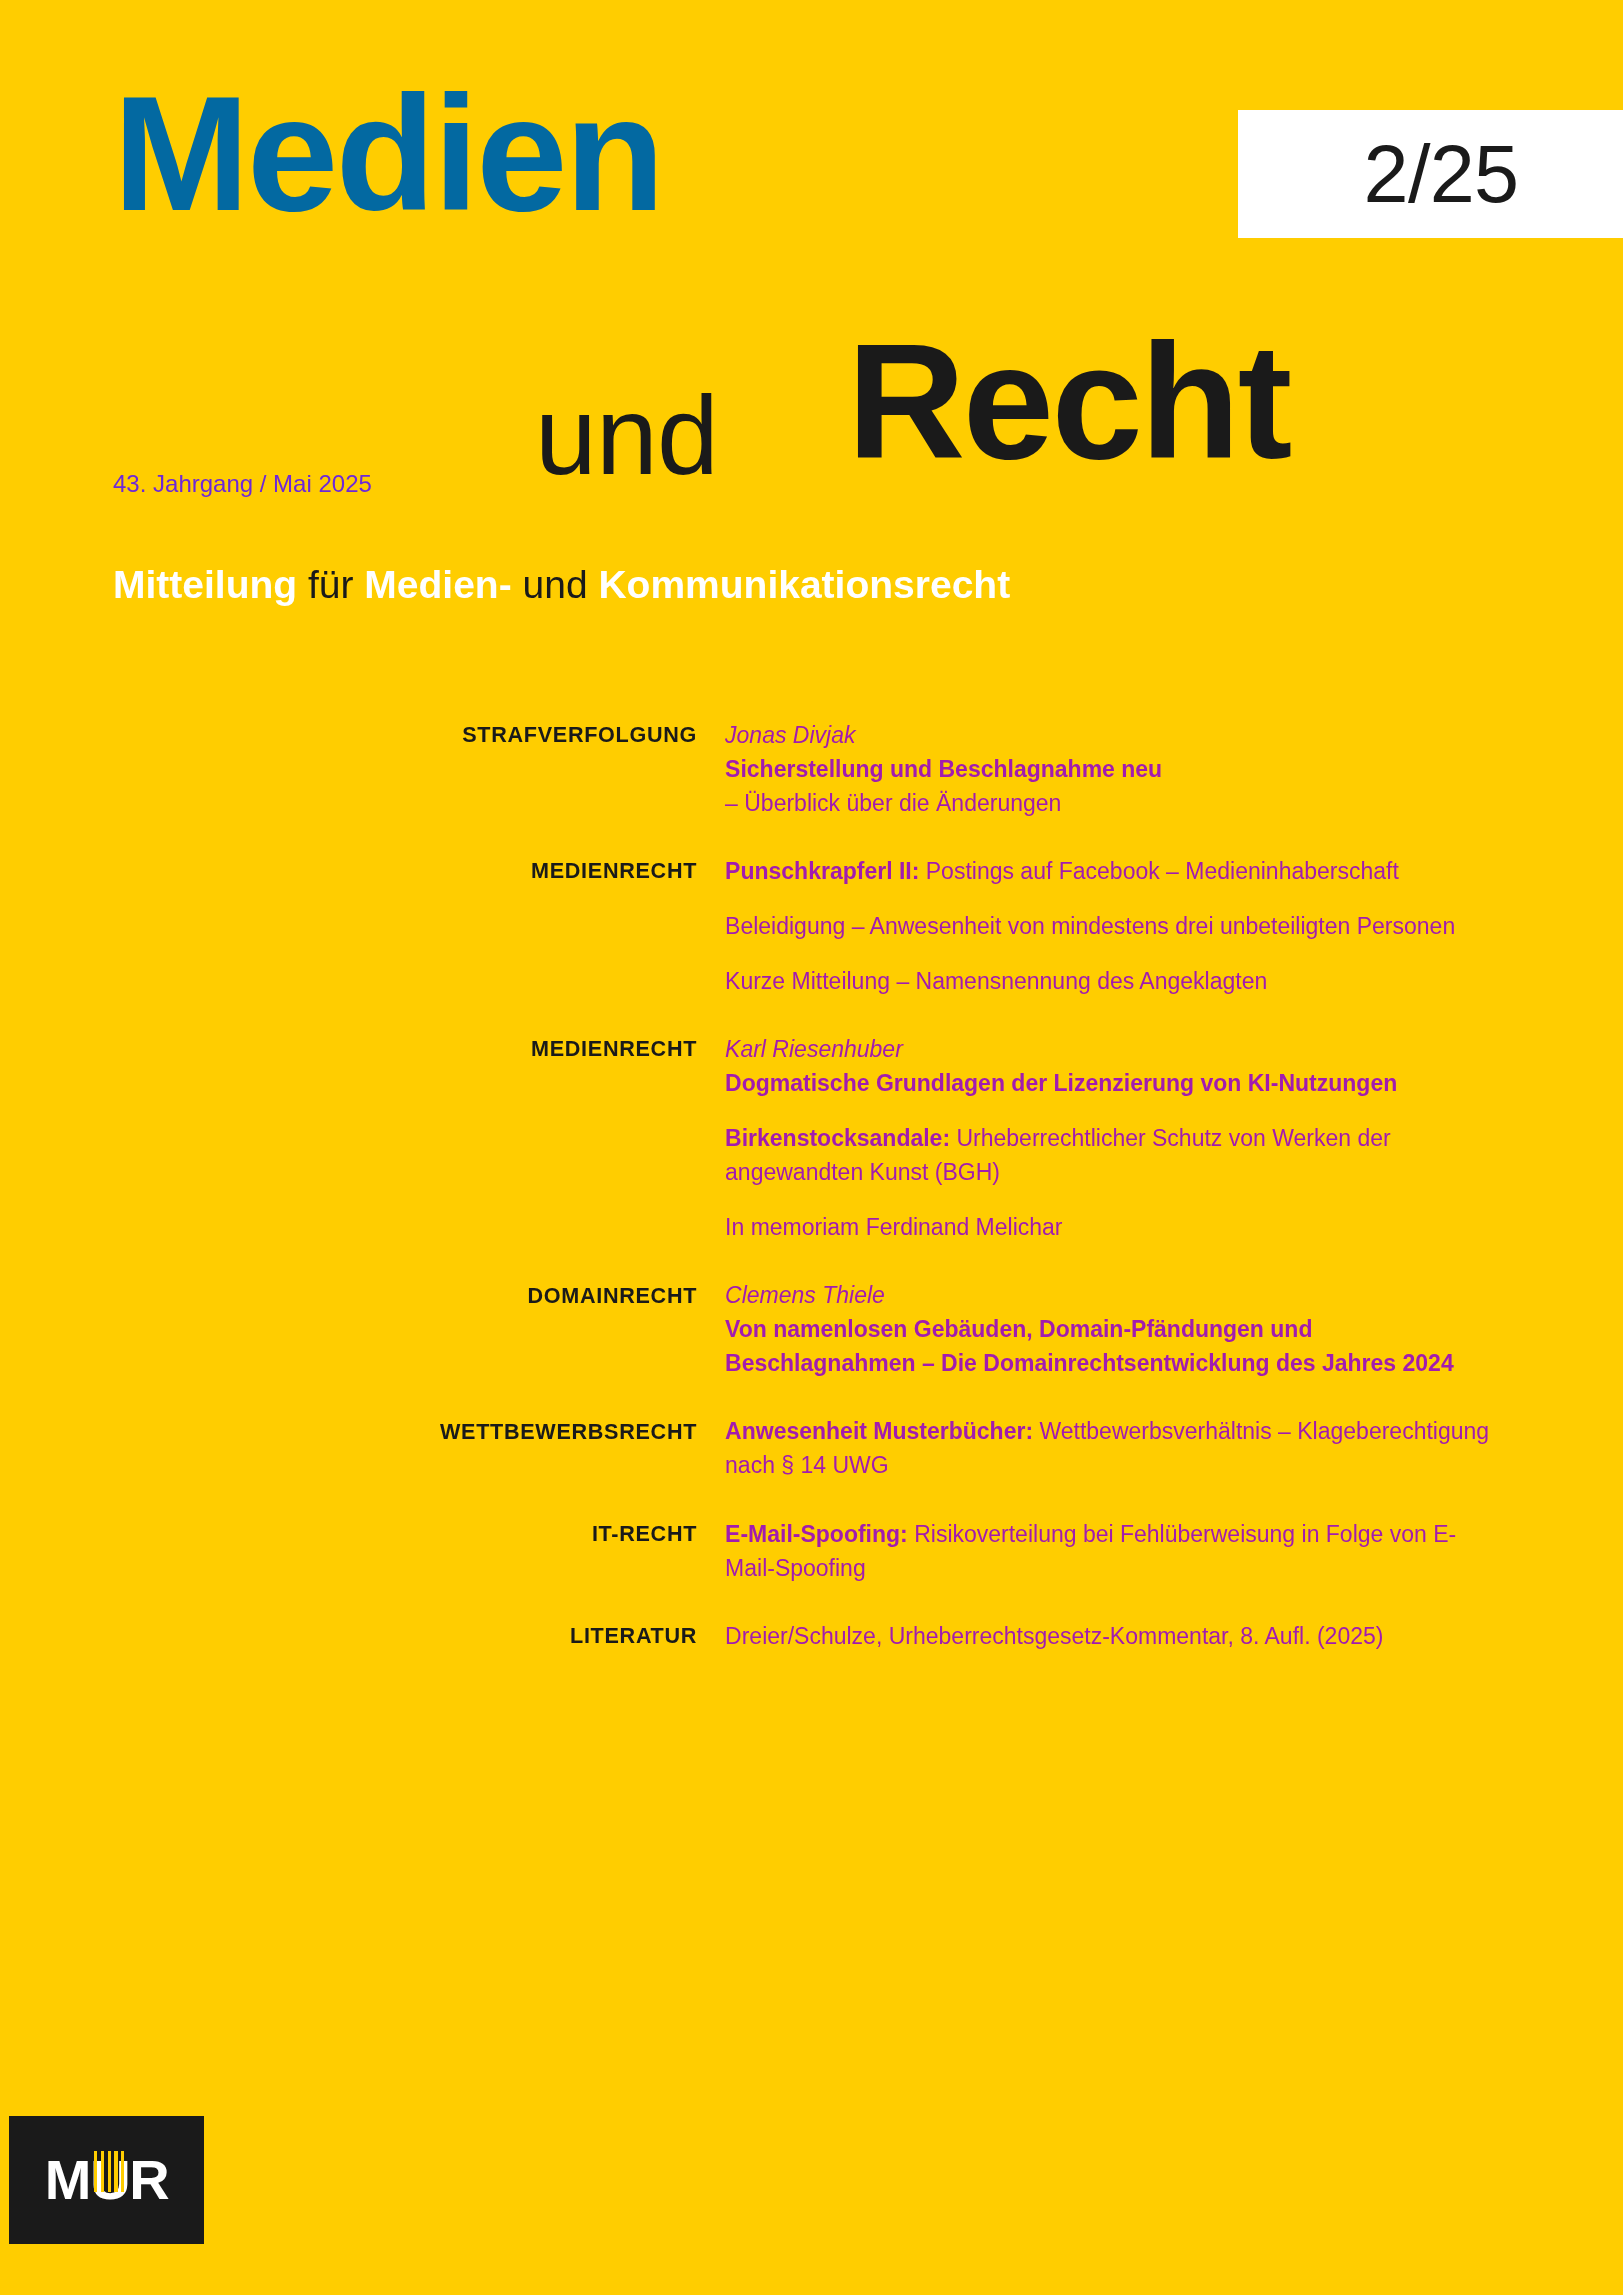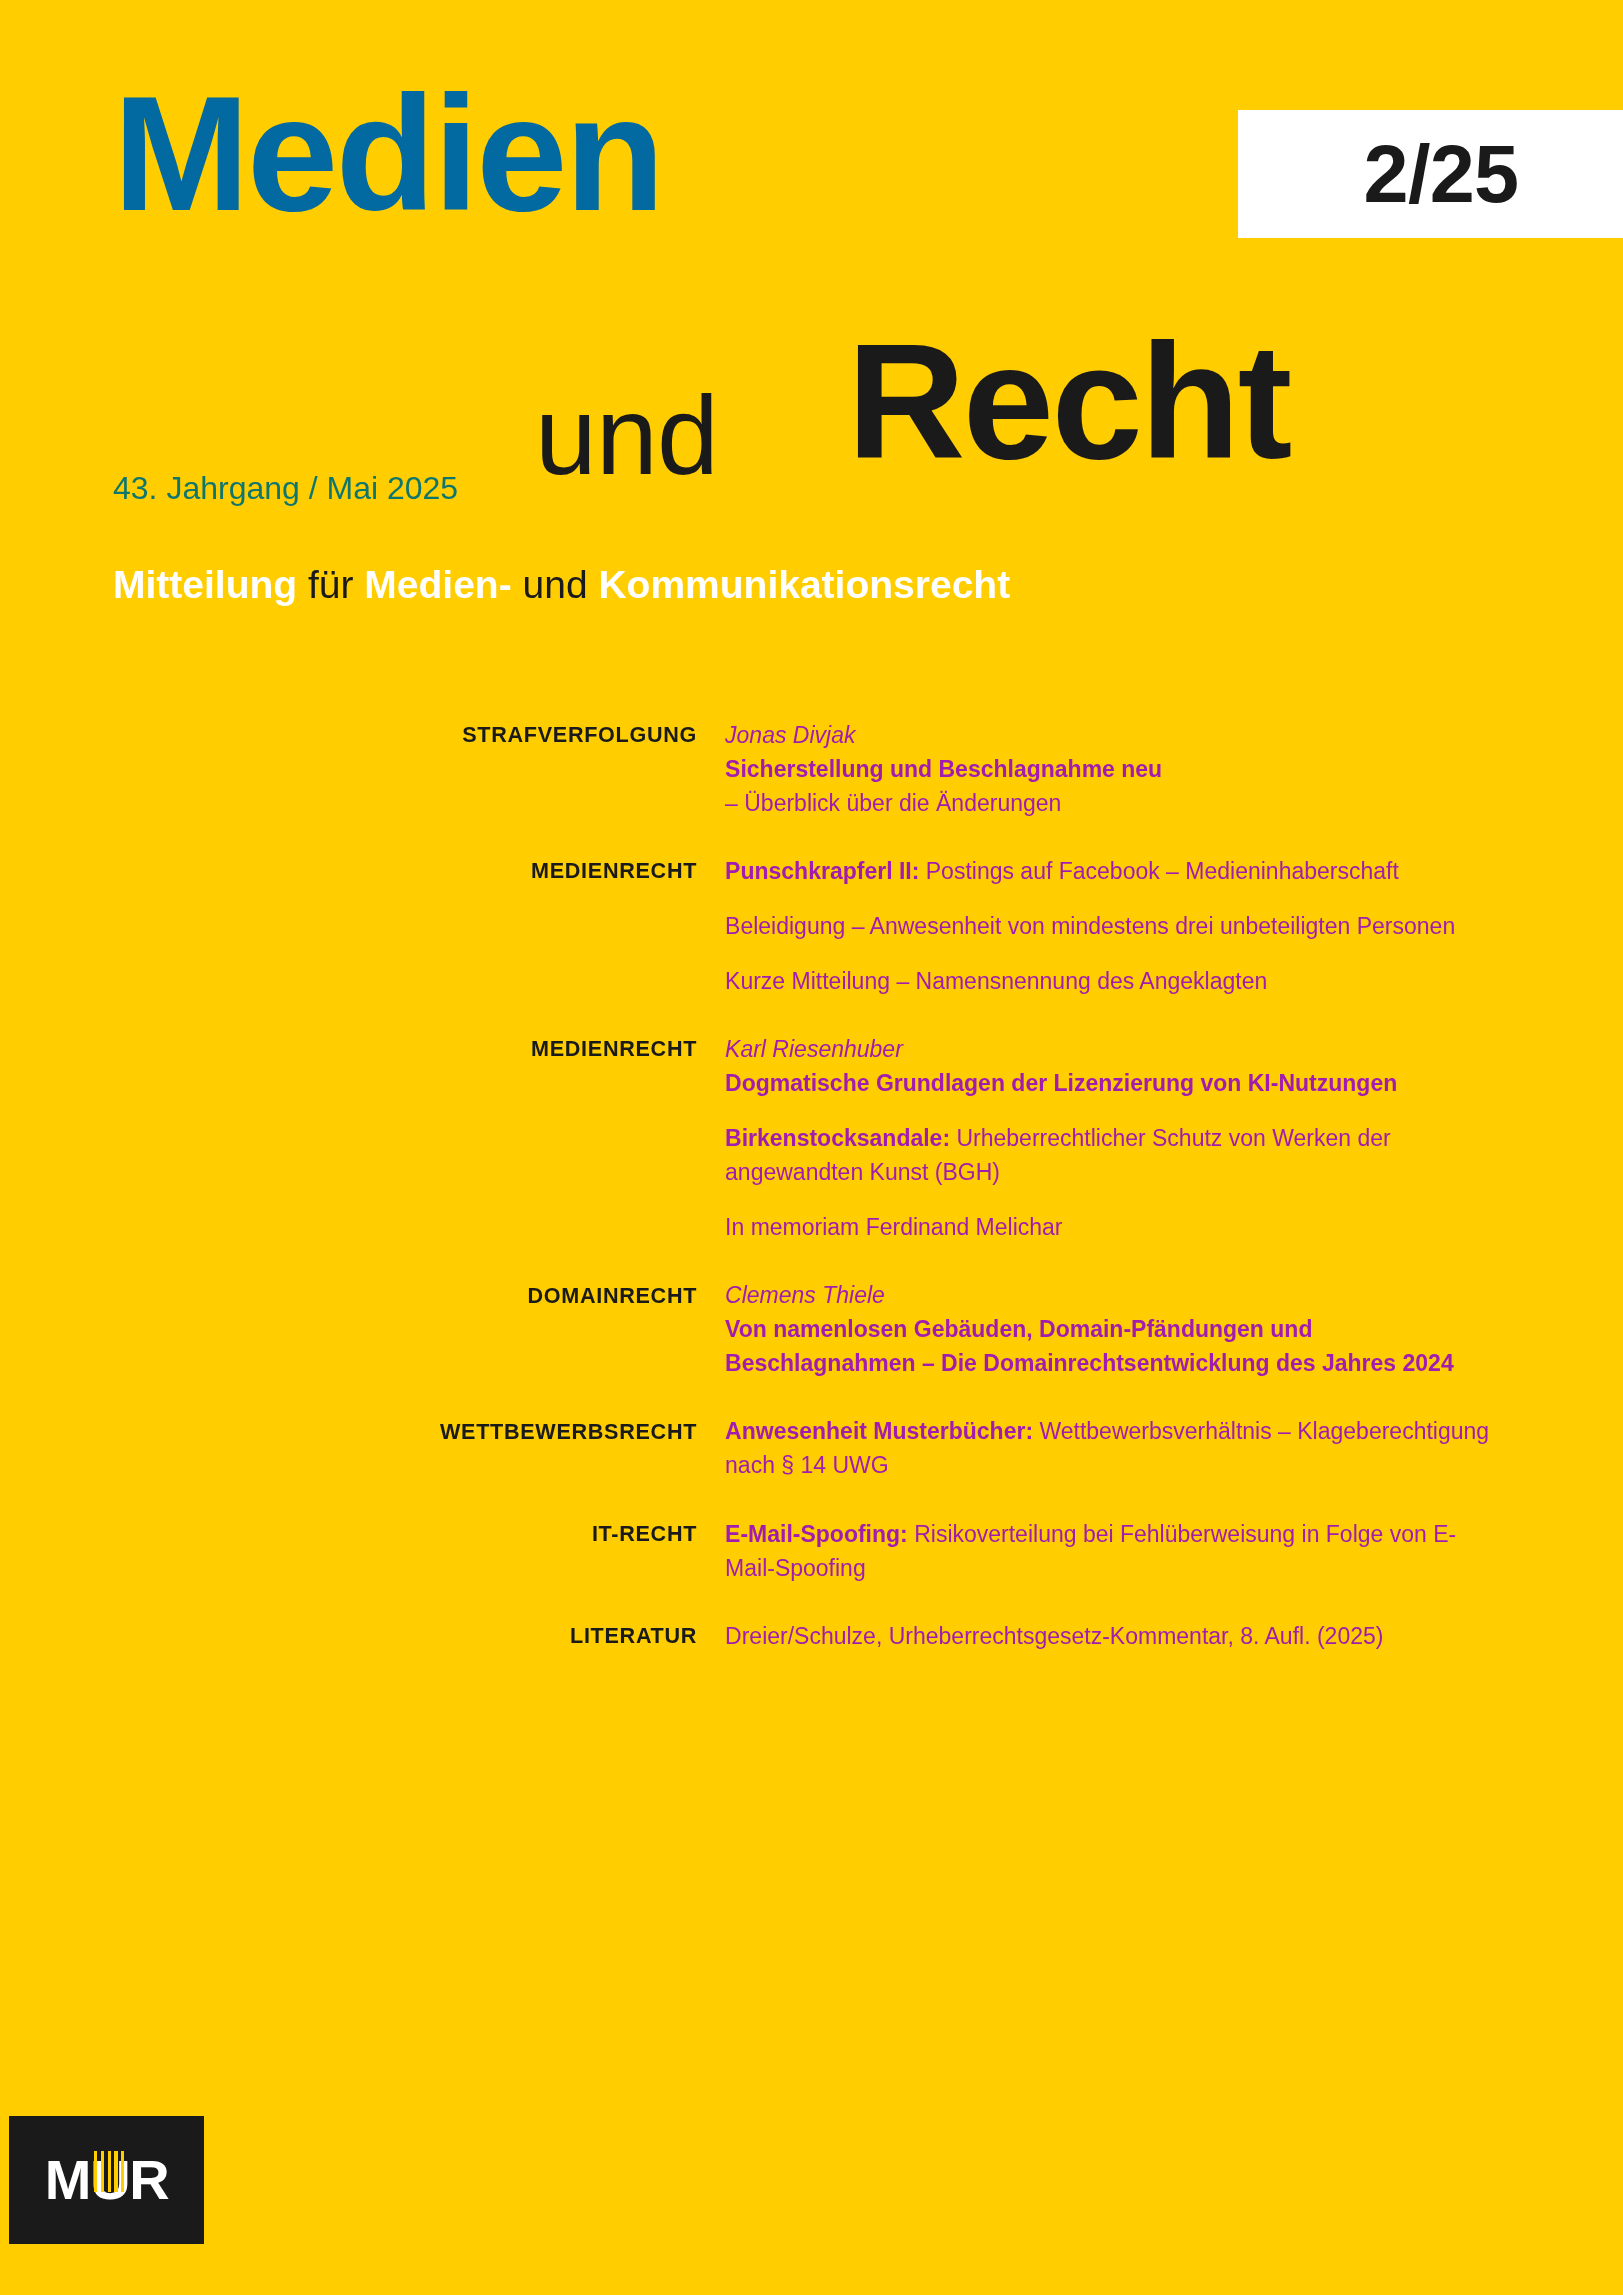--- a/index.html
+++ b/index.html
@@ -25,21 +25,21 @@
     left: 1238px;
     width: 406px;
     height: 128px;
     background: #ffffff;
     display: flex;
     align-items: center;
     justify-content: center;
   }
   .issue-badge span {
     font-size: 81px;
-    font-weight: bold;
+    font-weight: normal;
     color: #1a1a1a;
     letter-spacing: -0.7px;
     line-height: 1;
   }
 
   .title-medien {
     position: absolute;
     left: 113px;
     top: 72px;
     font-size: 164px;
@@ -65,22 +65,22 @@
     font-size: 164px;
     font-weight: bold;
     color: #1a1a1a;
     line-height: 1;
     letter-spacing: -2.6px;
   }
   .jahrgang {
     position: absolute;
     left: 113px;
     top: 470px;
-    font-size: 32px;
-    color: #0f766e;
+    font-size: 24px;
+    color: #6d28d9;
     letter-spacing: 0px;
   }
   .subtitle {
     position: absolute;
     left: 113px;
     top: 563px;
     font-size: 39px;
     color: #1a1a1a;
     white-space: nowrap;
   }

